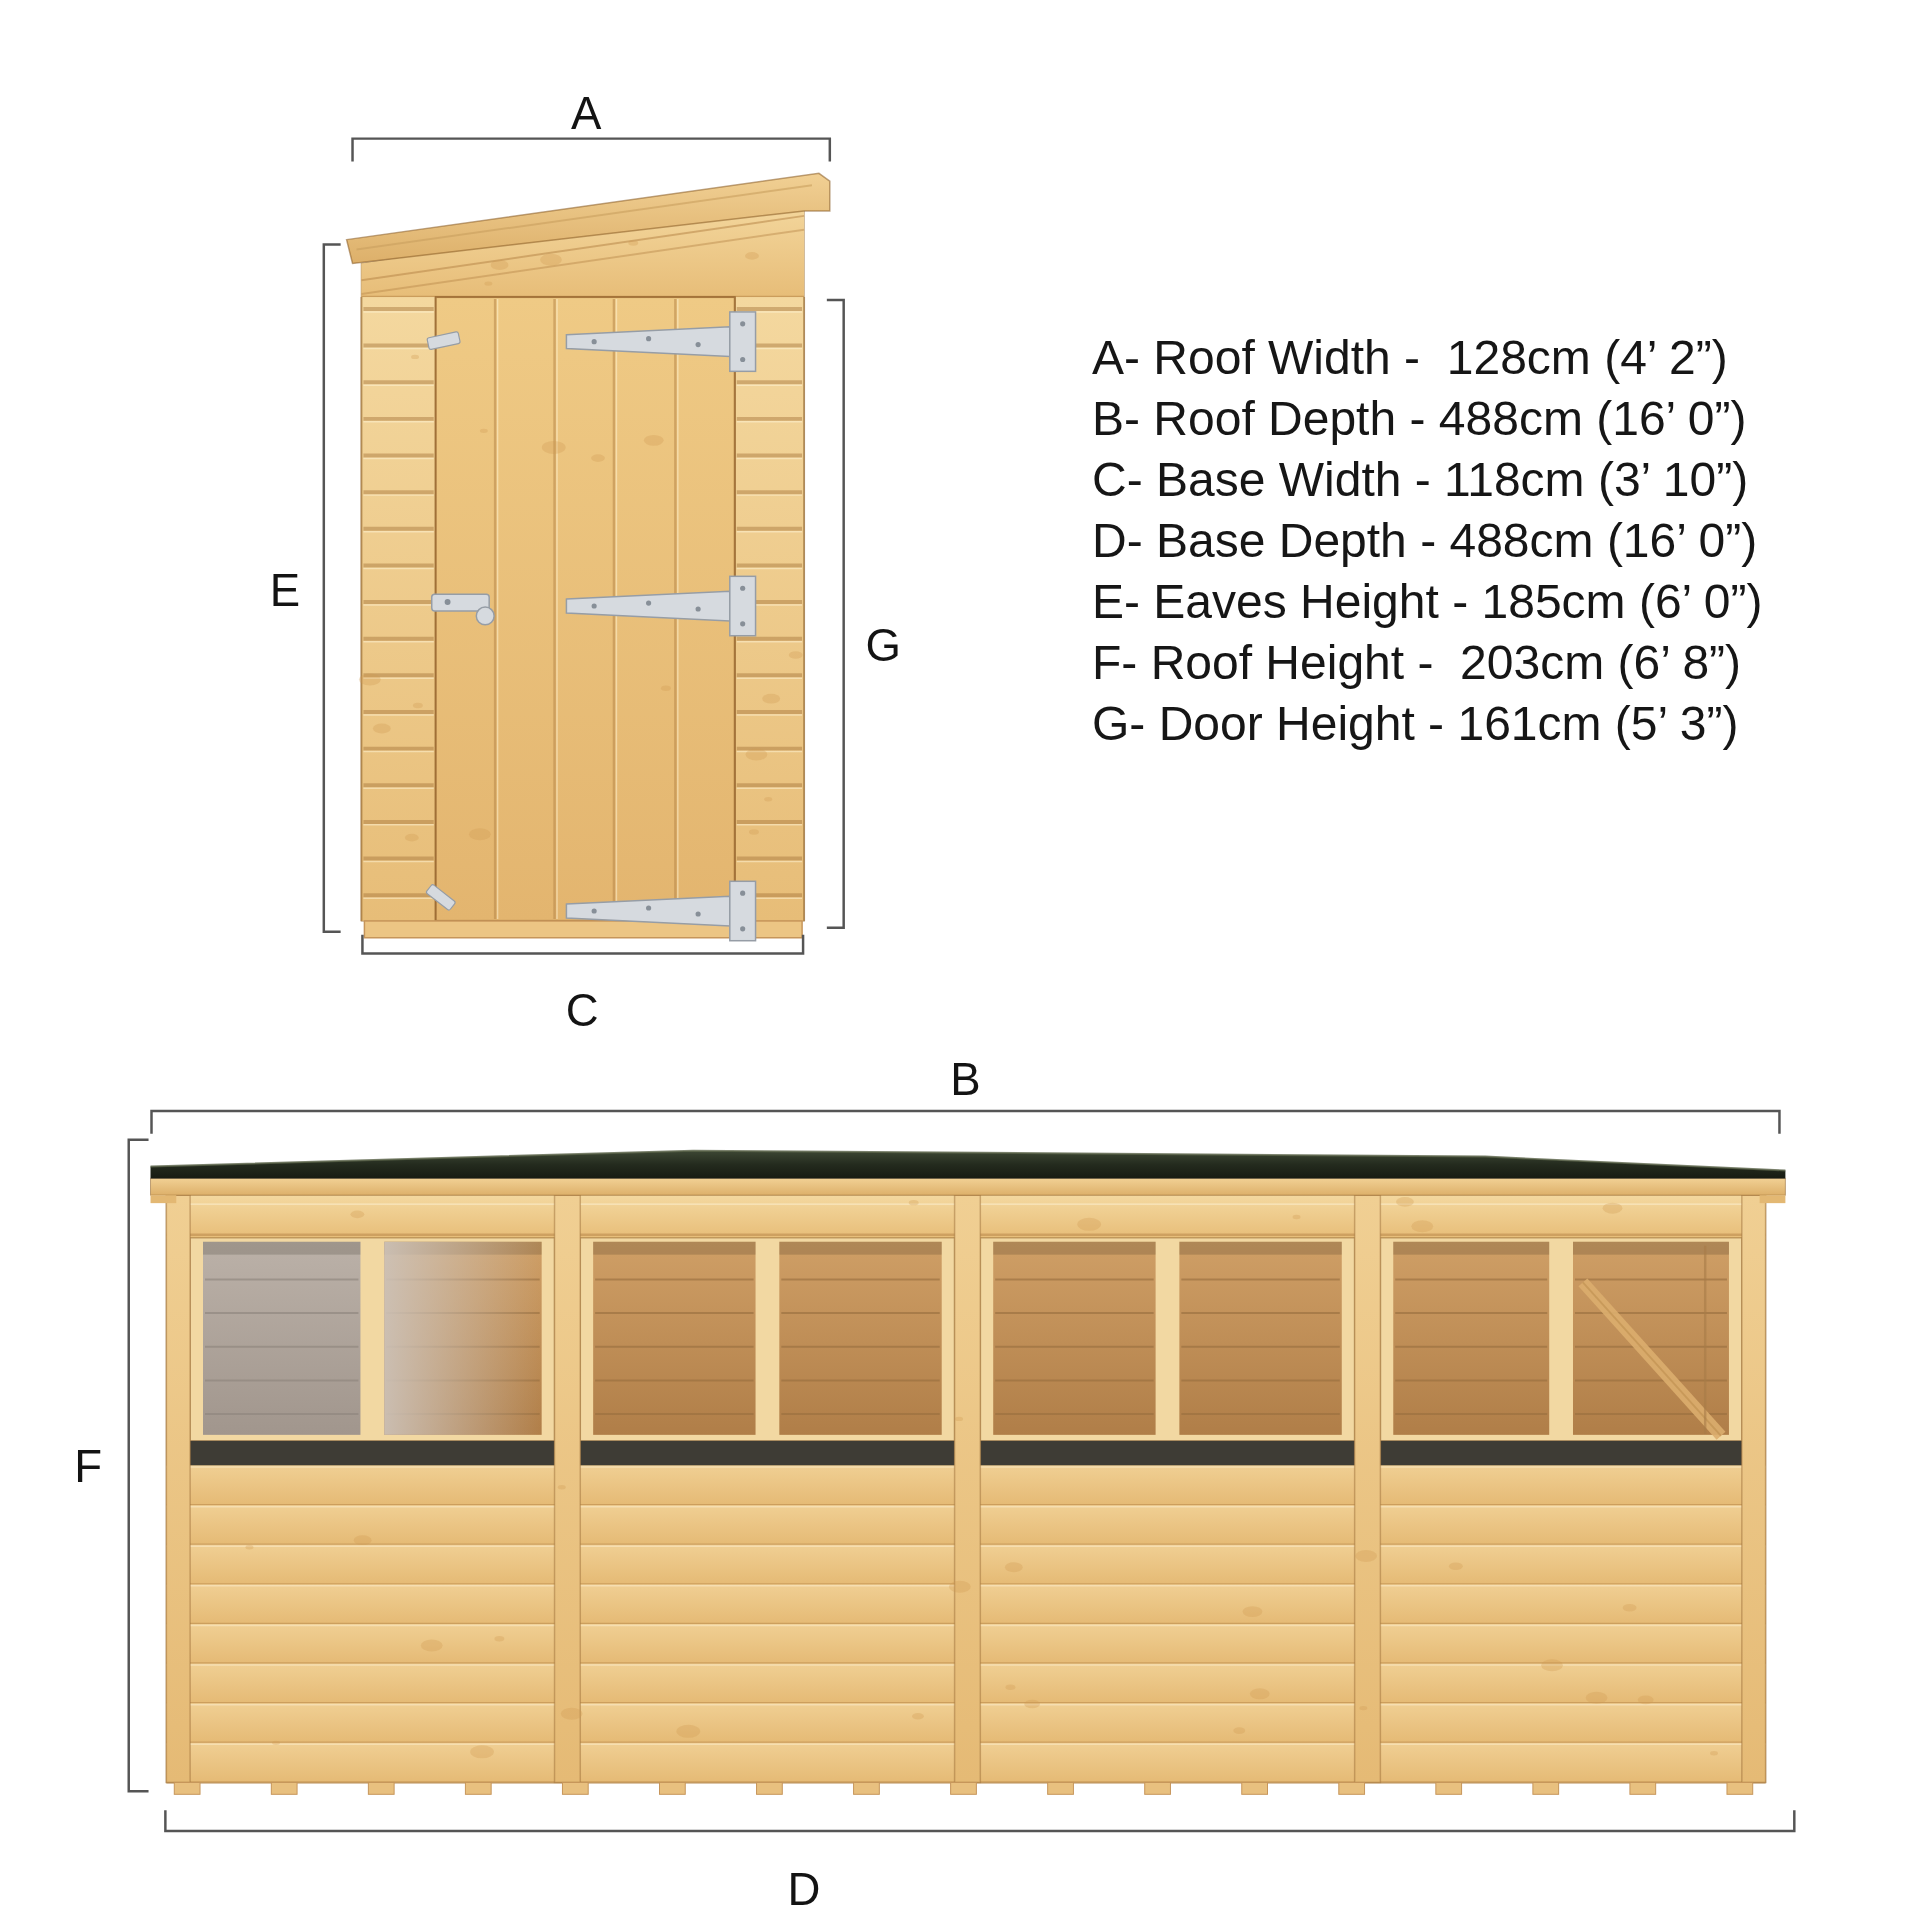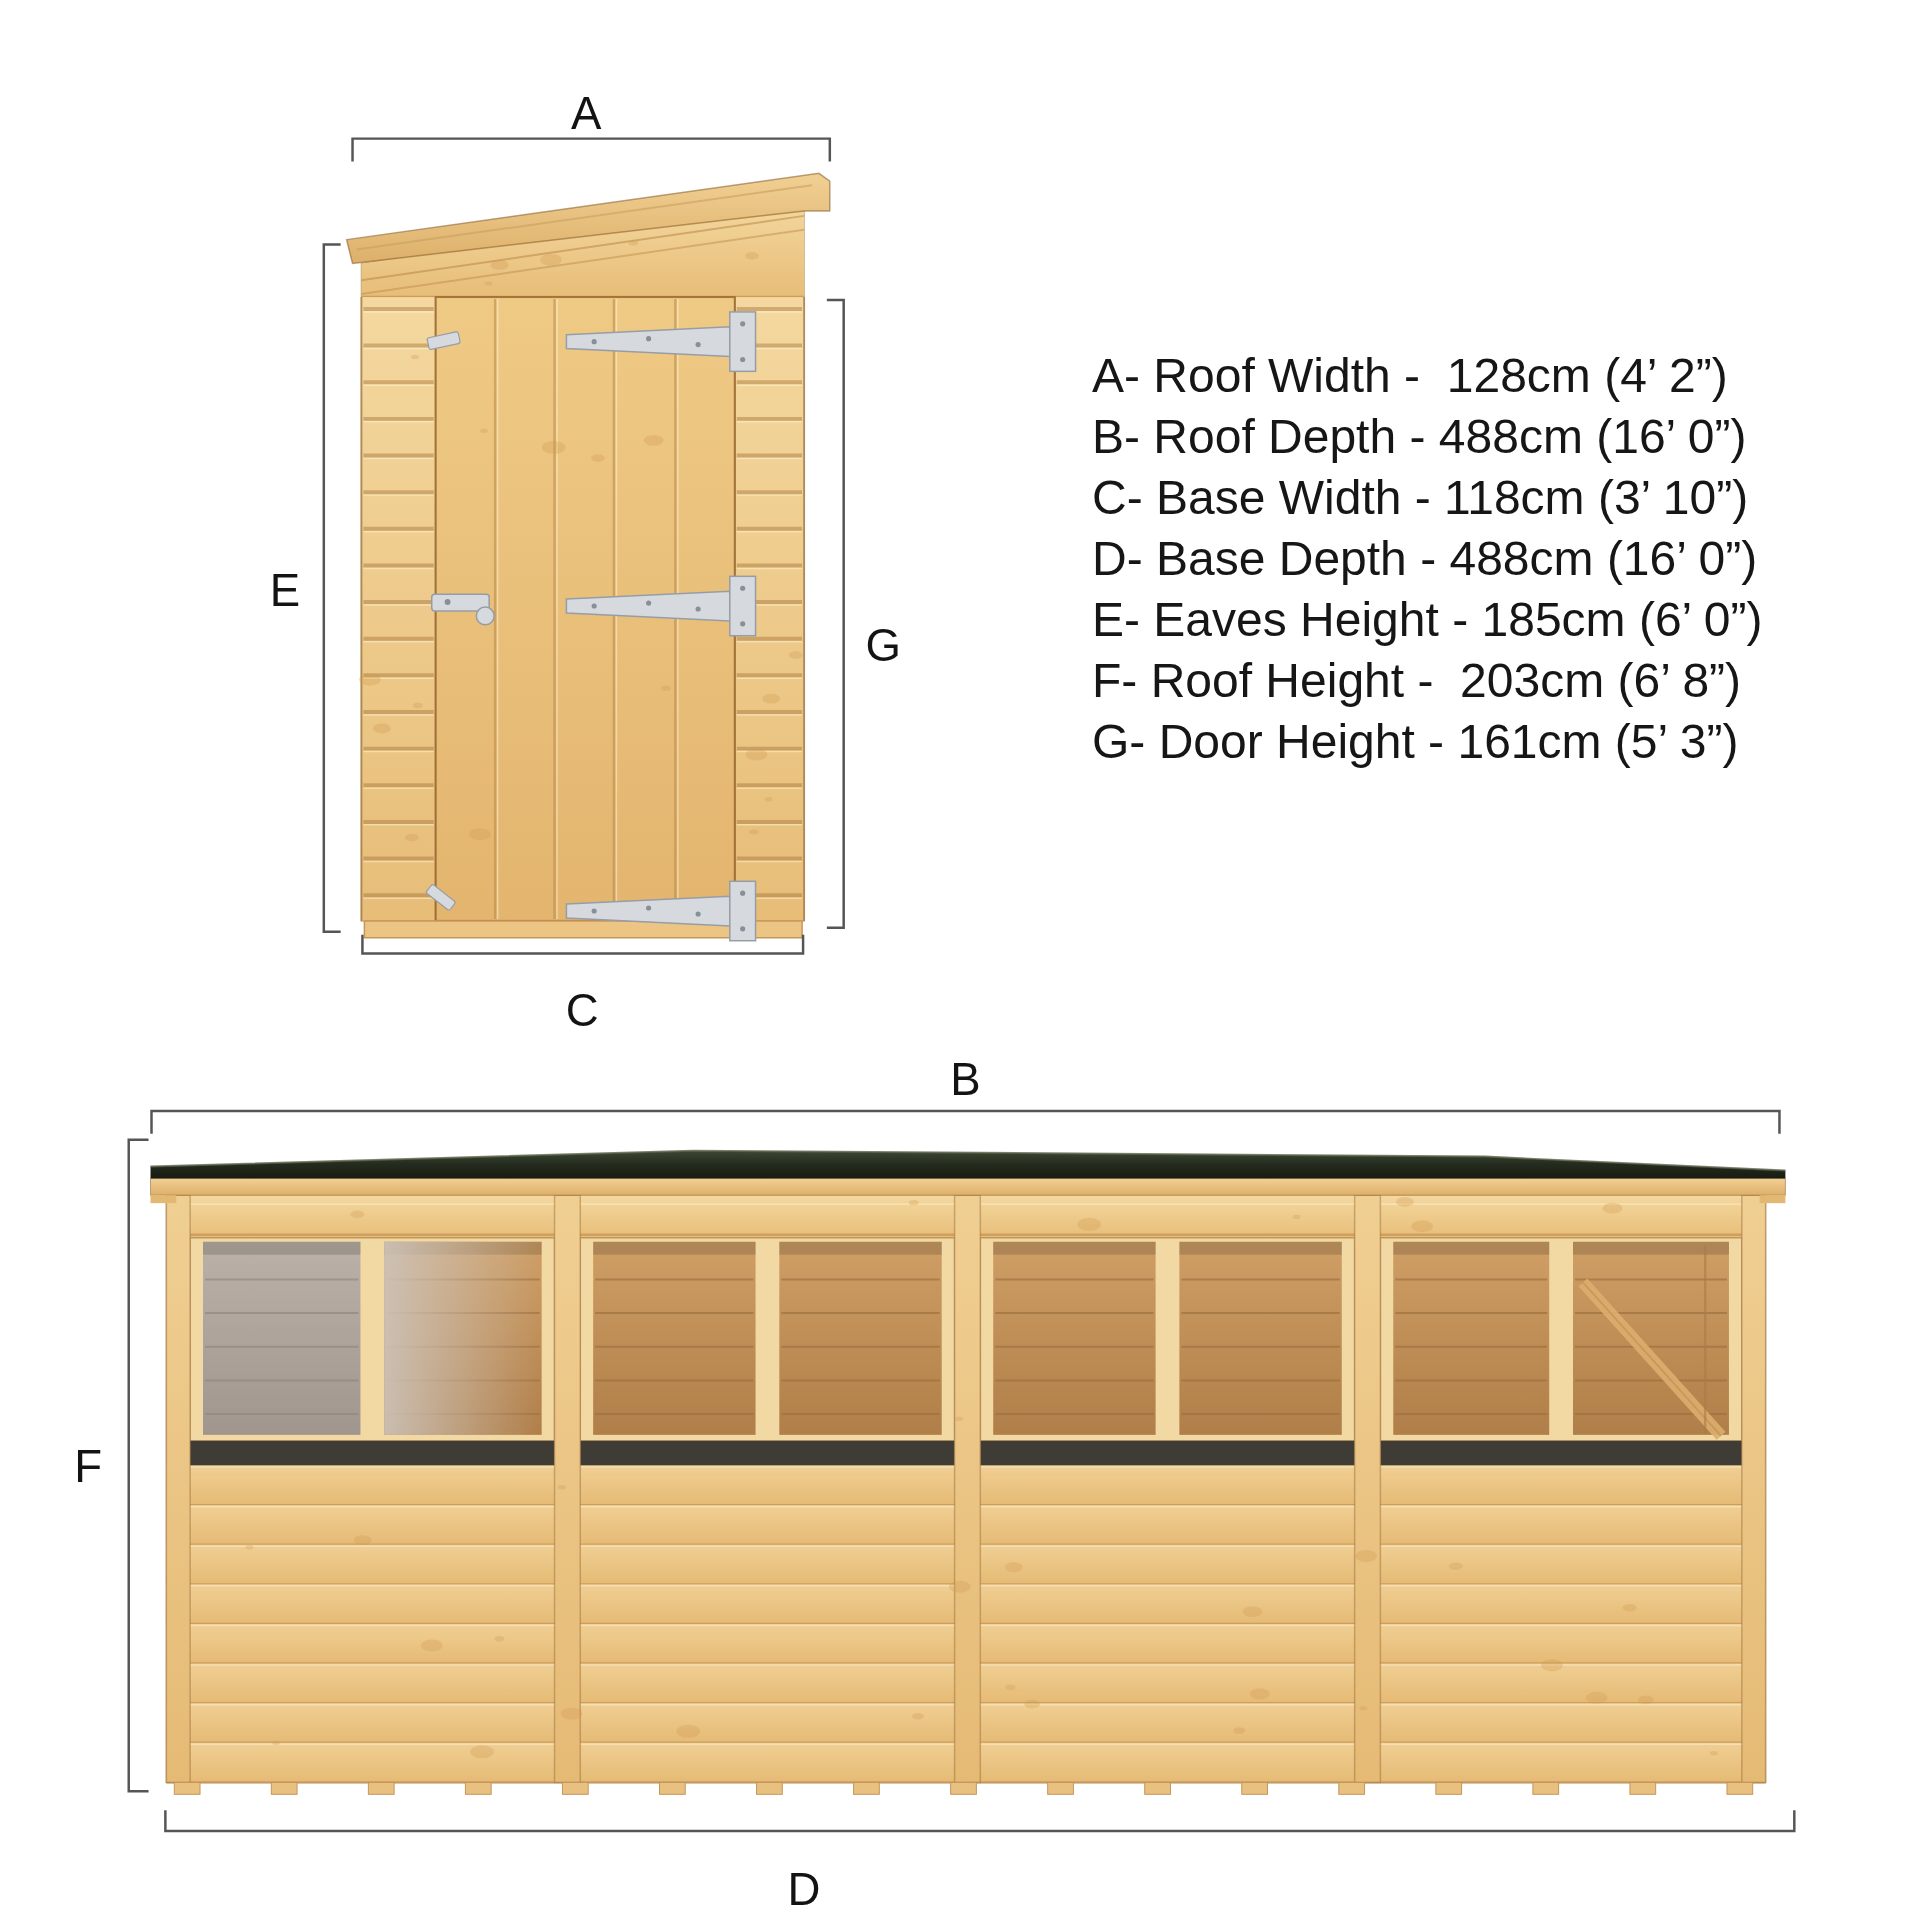--- a/index.html
+++ b/index.html
@@ -1,19 +1,19 @@
 <!DOCTYPE html>
 <html><head>
 <meta charset="utf-8">
 <style>
   html,body{margin:0;padding:0;background:#ffffff;}
   .canvas{position:relative;width:1927px;height:1927px;background:#ffffff;overflow:hidden;
           font-family:"Liberation Sans",sans-serif;}
   svg{position:absolute;left:0;top:0;}
-  .legend{position:absolute;left:1092px;top:345px;
+  .legend{position:absolute;left:1092px;top:327px;
           font:400 48px/61px "Liberation Sans",sans-serif;
           color:#161616;white-space:pre;}
   .legend .legend-line{white-space:pre;}
   .marker{font:400 46px "Liberation Sans",sans-serif;fill:#131313;}
 </style>
 </head>
 <body>
 
 <div class="canvas">
 

